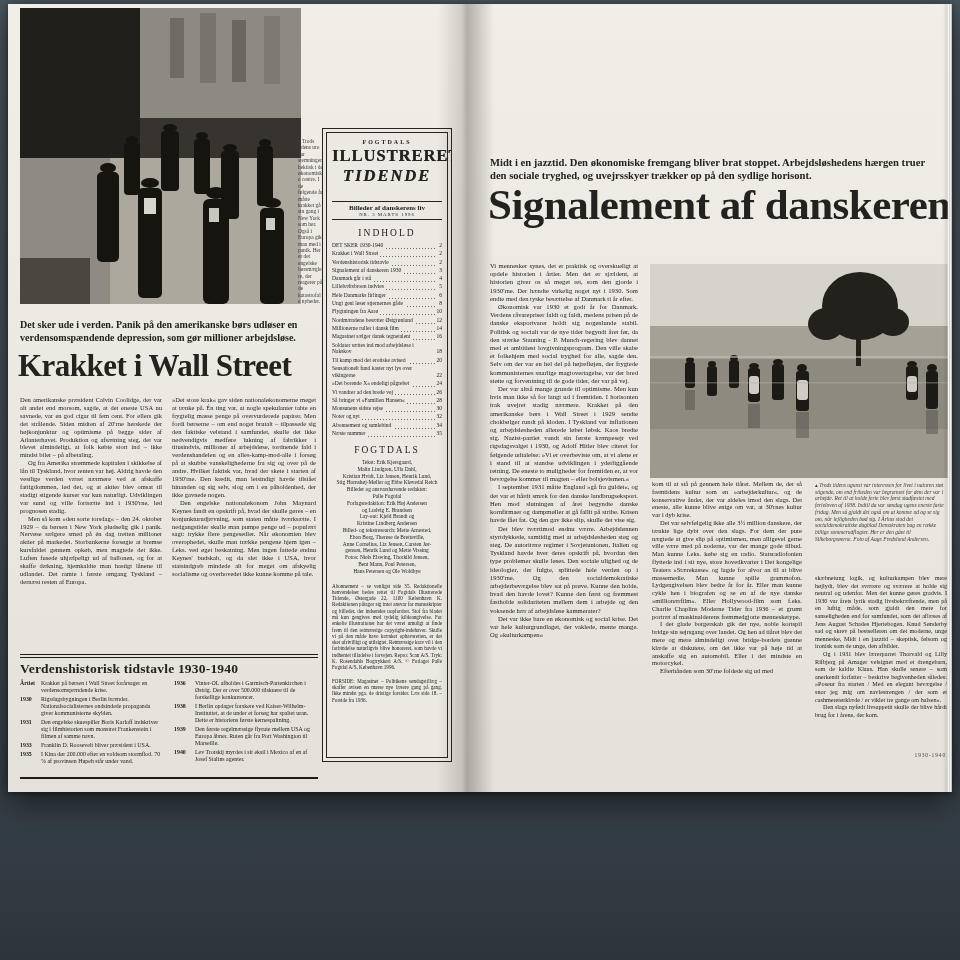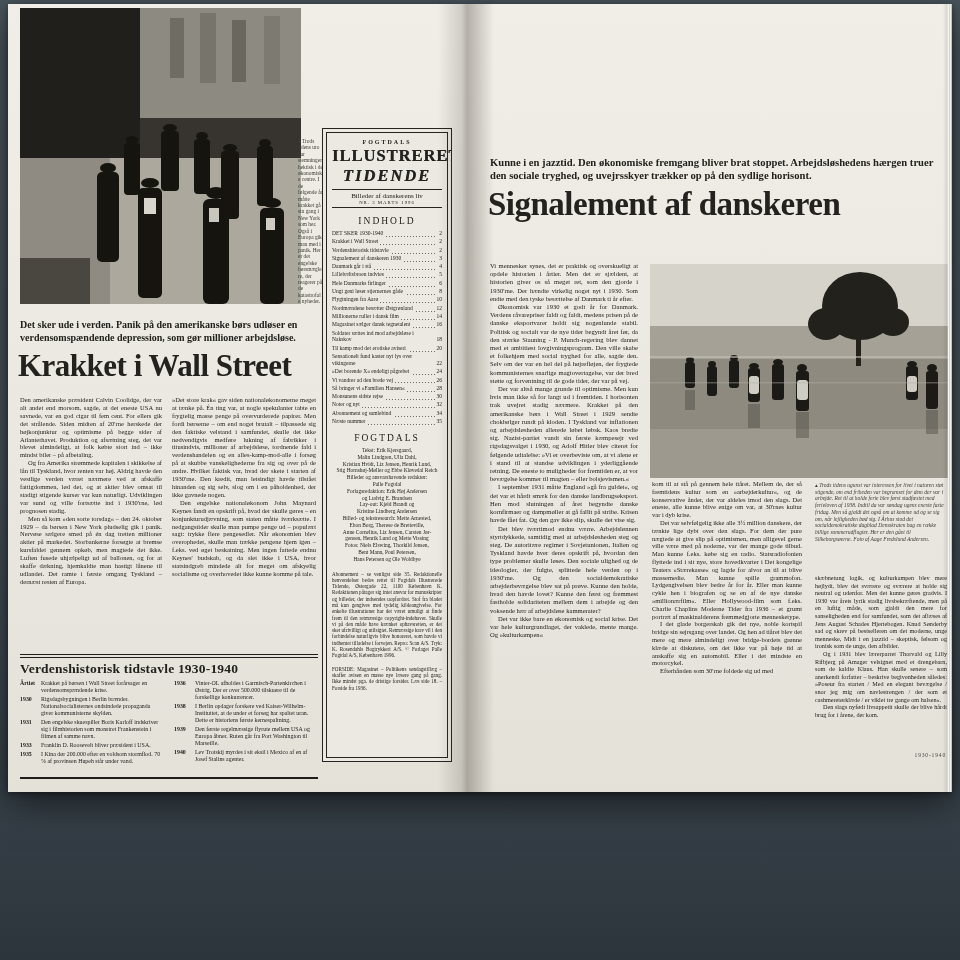--- a/index.html
+++ b/index.html
@@ -39,35 +39,35 @@
   .tl-item .f-y{flex:0 0 21px;font-weight:700;}
   .tl-item .f-t{flex:1;}
   
   .masthead{--paper:#ebe9e1;position:absolute;left:314px;top:124px;width:130px;height:634px;box-sizing:border-box;
     background:var(--paper);border:1.5px solid #26241e;
     box-shadow:inset 0 0 0 3px var(--paper), inset 0 0 0 4px #26241e;
     padding:10px 9px;overflow:hidden;text-align:center;}
   .mh-pub{font-size:6px;letter-spacing:2px;font-weight:700;}
   .mh-t1{font-size:16.5px;font-weight:700;letter-spacing:1px;margin-top:1px;text-shadow:.4px .4px 0 #555;}
   .mh-t2{font-size:16.5px;font-weight:700;letter-spacing:2px;text-shadow:.4px .4px 0 #555;font-style:italic;}
-  .mh-sub{font-size:7px;margin-top:3px;border-top:1px solid #26241e;padding-top:2px;}
+  .mh-sub{font-size:7px;margin-top:15px;border-top:1px solid #26241e;padding-top:2px;font-weight:bold;}
   .mh-issue{font-size:4.8px;letter-spacing:1px;border-bottom:1px solid #26241e;padding-bottom:2px;margin-bottom:8px;}
   .mh-h{font-size:9.5px;font-weight:400;letter-spacing:2px;margin:4px 0 4px;}
   .toc{text-align:left;font-size:5.5px;line-height:6.9px;}
   .toc-item{display:flex;align-items:flex-end;margin-bottom:1.4px;
     background:repeating-linear-gradient(90deg,#6f6e66 0 1px,transparent 1px 3px) left bottom/100% 1px no-repeat;}
   .toc-item .f-t{background:var(--paper);padding-right:2px;}
   .toc-item .f-p{margin-left:auto;background:var(--paper);padding-left:2px;}
   .mh-h2{margin-top:8px;}
   .red{font-size:5.4px;line-height:6.8px;}
   .abo{font-size:5.1px;line-height:6.3px;text-align:justify;margin-top:8px;}
   .forside{font-size:5.1px;line-height:6.3px;text-align:justify;margin-top:7px;}
   
   .rkicker{position:absolute;left:32px;top:152px;width:446px;font-weight:700;font-size:10.6px;line-height:13px;}
-  .rhead{position:absolute;left:30px;top:182px;margin:0;font-size:33px;font-weight:700;letter-spacing:-.5px;line-height:37px;}
+  .rhead{position:absolute;left:30px;top:182px;margin:0;font-size:43px;font-weight:700;letter-spacing:-.5px;line-height:37px;}
   .rcol{position:absolute;overflow:hidden;text-align:justify;}
   .rcol1{left:32px;top:258px;width:148px;height:500px;font-size:6.6px;line-height:8.2px;}
   .rcol2{left:194px;top:476px;width:150px;height:286px;font-size:6.5px;line-height:7.8px;}
   .rcol3{left:357px;top:570px;width:132px;height:186px;font-size:6.2px;line-height:7.6px;}
   .rphoto{position:absolute;left:192px;top:260px;width:298px;height:214px;background:#b5b1a8;overflow:hidden;}
   .rphoto-caption{position:absolute;left:357px;top:478px;width:131px;font-size:5.5px;line-height:6.7px;
     font-style:italic;color:#3c3b36;text-align:left;}
   .rfooter{position:absolute;left:404px;top:748px;width:84px;text-align:right;font-size:5.6px;letter-spacing:.8px;color:#4a4943;}
 </style>
 </head>
@@ -295,21 +295,21 @@
             <div class="red-line">Bent Mann, Poul Petersen,</div>
             <div class="red-line">Hans Petersen og Ole Woldbye</div>
           </div>
         <div class="abo">Abonnement – se venligst side 35. Redaktionelle henvendelser bedes rettet til Fogtdals Illustrerede Tidende, Østergade 22, 1100 København K. Redaktionen påtager sig intet ansvar for manuskripter og billeder, der indsendes uopfordret. Stof fra bladet må kun gengives med tydelig kildeangivelse. For enkelte illustrationer har det været umuligt at finde frem til den retmæssige copyright-indehaver. Skulle vi på den måde have krænket ophavsretten, er det sket ufrivilligt og utilsigtet. Retmæssige krav vil i den forbindelse naturligvis blive honoreret, som havde vi indhentet tilladelse i forvejen. Repro: Scan A/S. Tryk: K. Rosendahls Bogtrykkeri A/S. © Forlaget Palle Fogtdal A/S, København 1996.</div>
         <div class="forside">FORSIDE: Magasinet – Politikens søndagstillæg – skaffer avisen en masse nye læsere gang på gang. Ikke mindst pga. de dristige forsider. Læs side 18. – Forside fra 1936.</div>
       </div>
     </div>
 
     <div class="page page-right">
 
-      <div class="rkicker"><span>Kunne i en jazztid.</span><span> Den økonomiske fremgang bliver brat stoppet. Arbejdsløshedens hærgen truer den sociale tryghed, og uvejrsskyer trækker op på den sydlige horisont.</span></div>
+      <div class="rkicker"><span>Midt i en jazztid.</span><span> Den økonomiske fremgang bliver brat stoppet. Arbejdsløshedens hærgen truer den sociale tryghed, og uvejrsskyer trækker op på den sydlige horisont.</span></div>
 
       <h1 class="rhead">
         <div>Signalement af danskeren</div>
       </h1>
 
       <div class="rcol rcol1">
           <p class="para">Vi mennesker synes, det er praktisk og overskueligt at opdele historien i årtier. Men det er sjældent, at historien giver os så meget ret, som den gjorde i 1930'rne. Der hændte virkelig noget nyt i 1930. Som endte med den tyske besættelse af Danmark ti år efter.</p>
           <p class="para">Økonomisk var 1930 et godt år for Danmark. Verdens råvarepriser faldt og faldt, medens prisen på de danske eksportvarer holdt sig nogenlunde stabil. Politisk og socialt var de nye tider begyndt året før, da den stærke Stauning - P. Munch-regering blev dannet med et ambitiøst lovgivningsprogram. Den ville skabe et folkehjem med social tryghed for alle, sagde den. Selv om der var en hel del på højrefløjen, der frygtede kommunisternes snarlige magtovertagelse, var der bred støtte og forventning til de gode tider, der var på vej.</p>
           <p class="para">Der var altså mange grunde til optimisme. Men kun hvis man ikke så for langt ud i fremtiden. I horisonten trak uvejret stadig nærmere. Krakket på den amerikanske børs i Wall Street i 1929 sendte chokbølger rundt på kloden. I Tyskland var inflationen og arbejdsløsheden allerede løbet løbsk. Kaos bredte sig. Nazist-partiet vandt sin første kæmpesejr ved rigsdagsvalget i 1930, og Adolf Hitler blev citeret for følgende udtalelse: »Vi er overbeviste om, at vi alene er i stand til at standse udviklingen i yderliggående retning. De eneste to muligheder for fremtiden er, at vor bevægelse kommer til magten – eller bolsjevismen.«</p>
           <p class="para">I september 1931 måtte England »gå fra guldet«, og det var et hårdt smæk for den danske landbrugseksport. Hen mod slutningen af året begyndte danske kornfirmaer og dampmøller at gå fallit på stribe. Krisen havde fået fat. Og den gav ikke slip, skulle det vise sig.</p>

